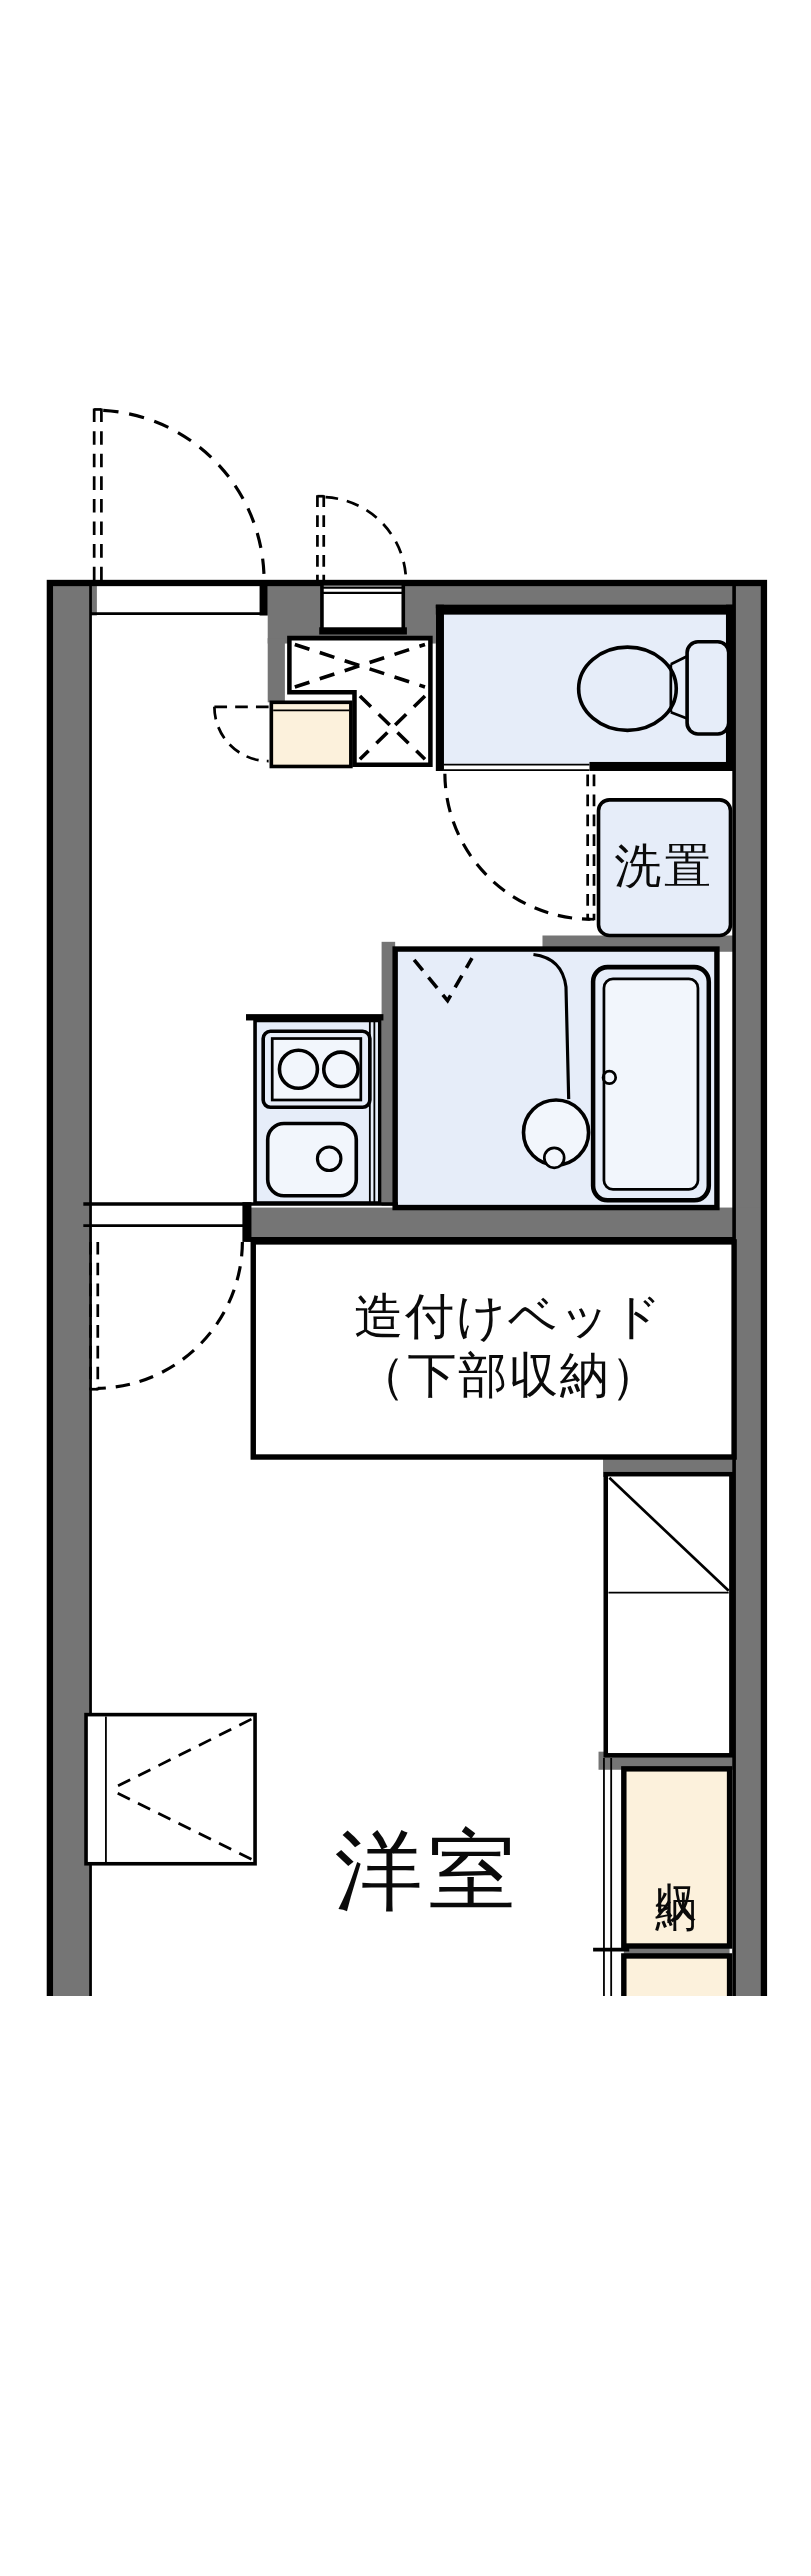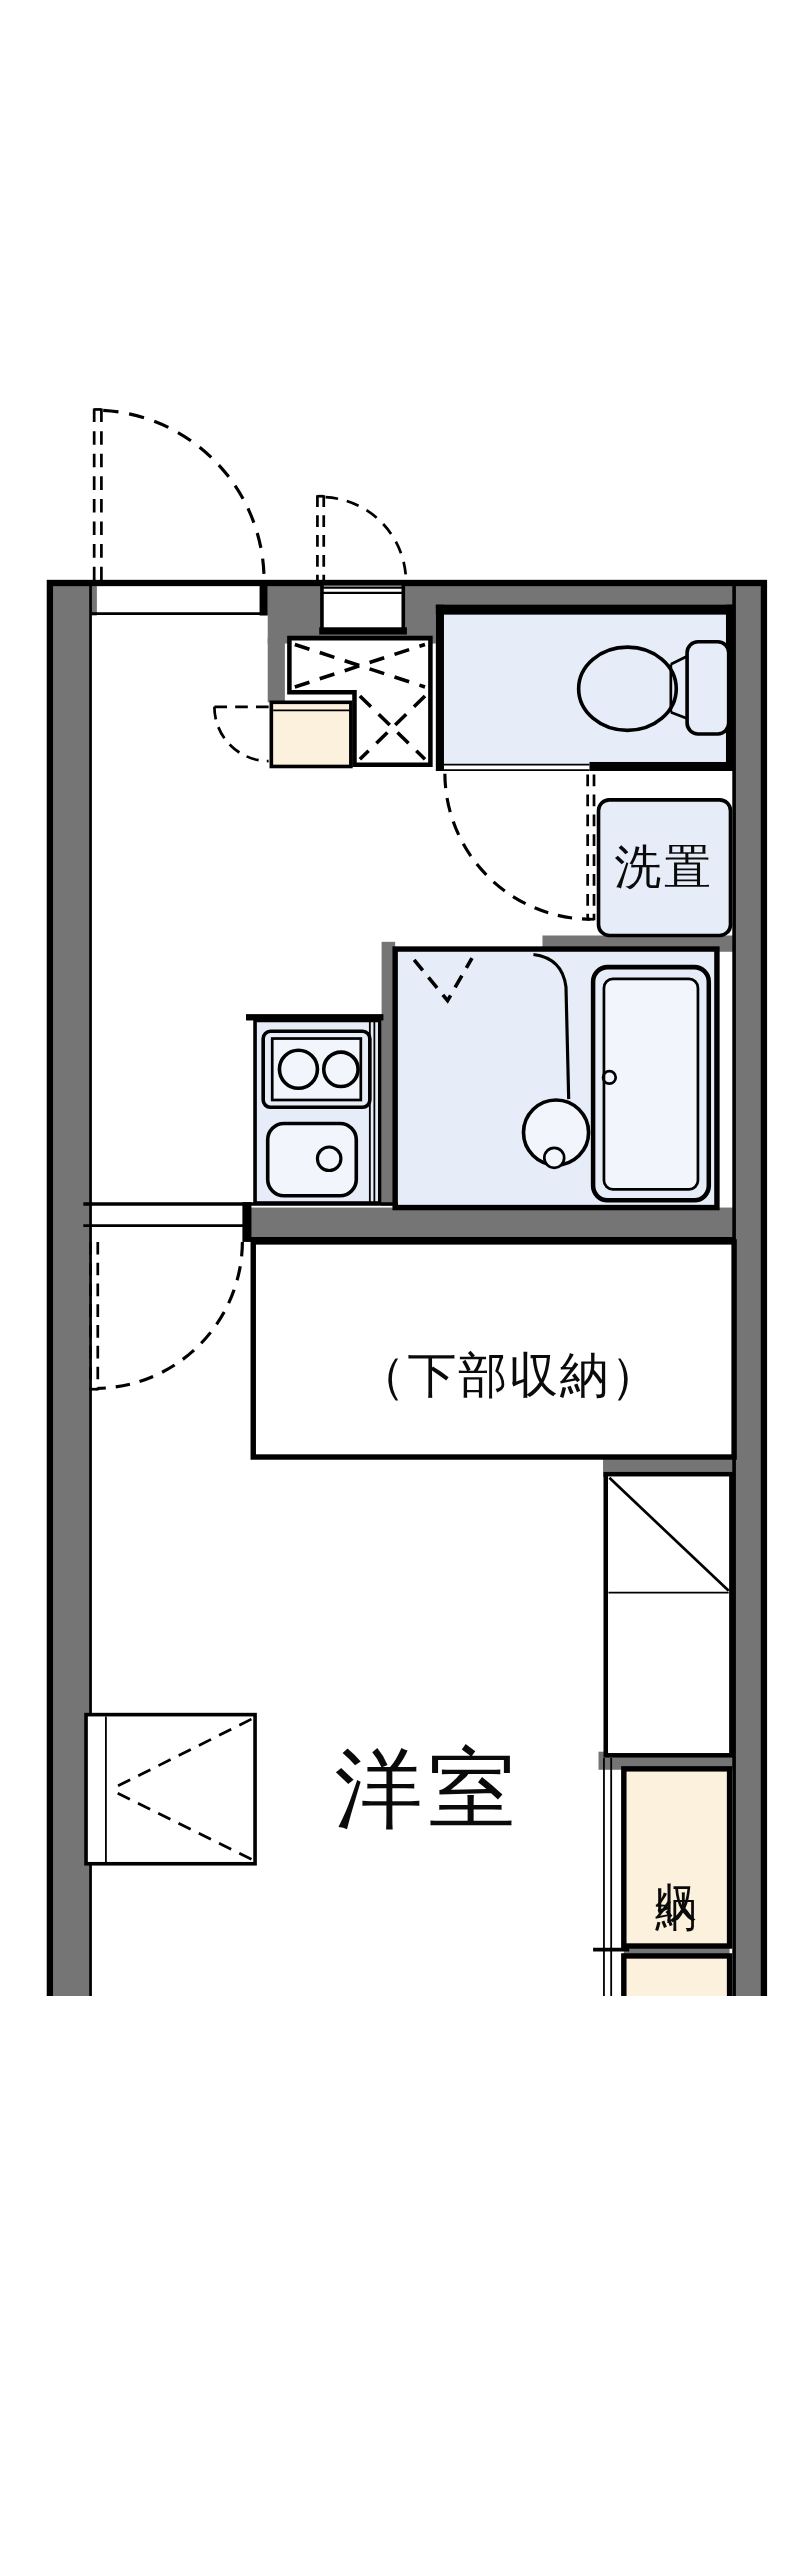--- a/index.html
+++ b/index.html
@@ -1,21 +1,21 @@
 <!DOCTYPE html>
 <html style="--wall: #757575; --outline: #000000; --wet_area: #e6edf9; --fixture: #f2f6fc; --storage: #fcf1dc; --bg: #ffffff;font-size:14.5px"><head>
 <meta charset="utf-8">
 <style>
   html,body{margin:0;padding:0;background:#ffffff;}
   .canvas{
     position:relative;
     width:812px;
     height:1996px;
     background:var(--bg,#ffffff);
-    font-family:Liberation Sans, sans-serif;
+    font-family:Liberation Serif, serif;
     overflow:hidden;
   }
   .plan-svg{position:absolute;left:0;top:0;width:812px;height:2576px;}
   .lbl{
     position:absolute;
     transform:translate(-50%,-50%);
     color:#0a0a0a;
     line-height:1;
     white-space:nowrap;
     letter-spacing:0.9px;
@@ -215,19 +215,20 @@
       <line x1="102" y1="2398" x2="487" y2="2398" stroke-width="5"></line>
       <line x1="294" y1="2356" x2="294" y2="2407" stroke-width="4"></line>
     </g>
     <rect x="96" y="2360" width="8" height="40" fill="var(--outline)"></rect>
     <rect x="483" y="2356" width="9" height="44" fill="var(--outline)"></rect>
   </g>
 
 </svg>
 
 <div class="lbl lbl-washer" style="left:664px;top:866px;">洗置</div>
+<div class="lbl lbl-bed" style="left:509px;top:1316px;">造付けベッド</div>
 <div class="lbl lbl-bed" style="left:509px;top:1375px;">（下部収納）</div>
-<div class="lbl lbl-room-name" style="left:428px;top:1789px;">洋室</div>
+<div class="lbl lbl-room-name" style="left:428px;top:1872px;">洋室</div>
 <div class="lbl lbl-storage" style="left:676px;top:1858px;">収納</div>
 <div class="lbl lbl-storage" style="left:676px;top:2045px;">収納</div>
 
 </div>
 
 
 </body></html>

